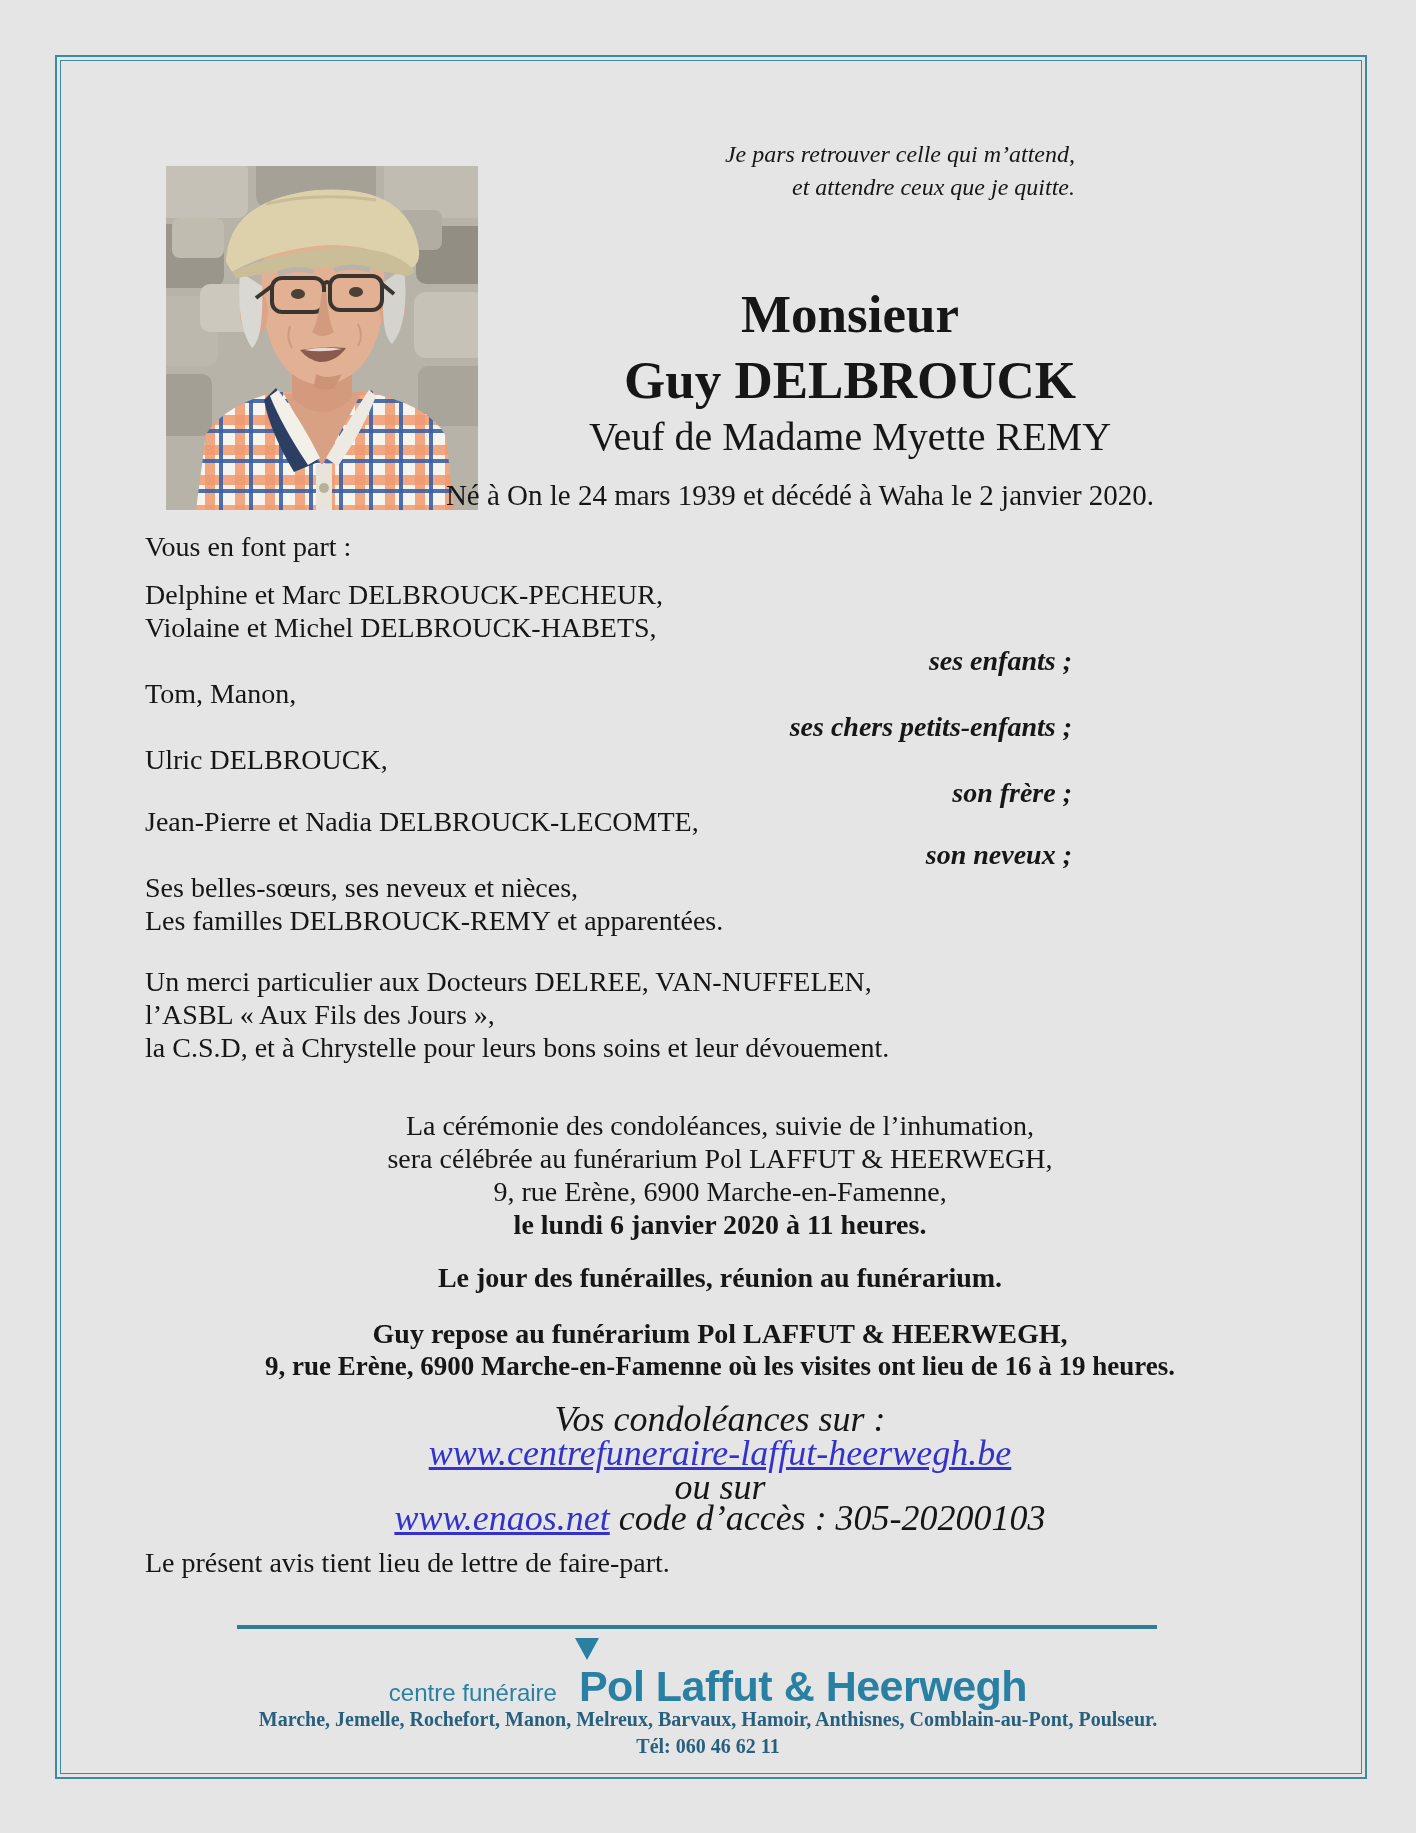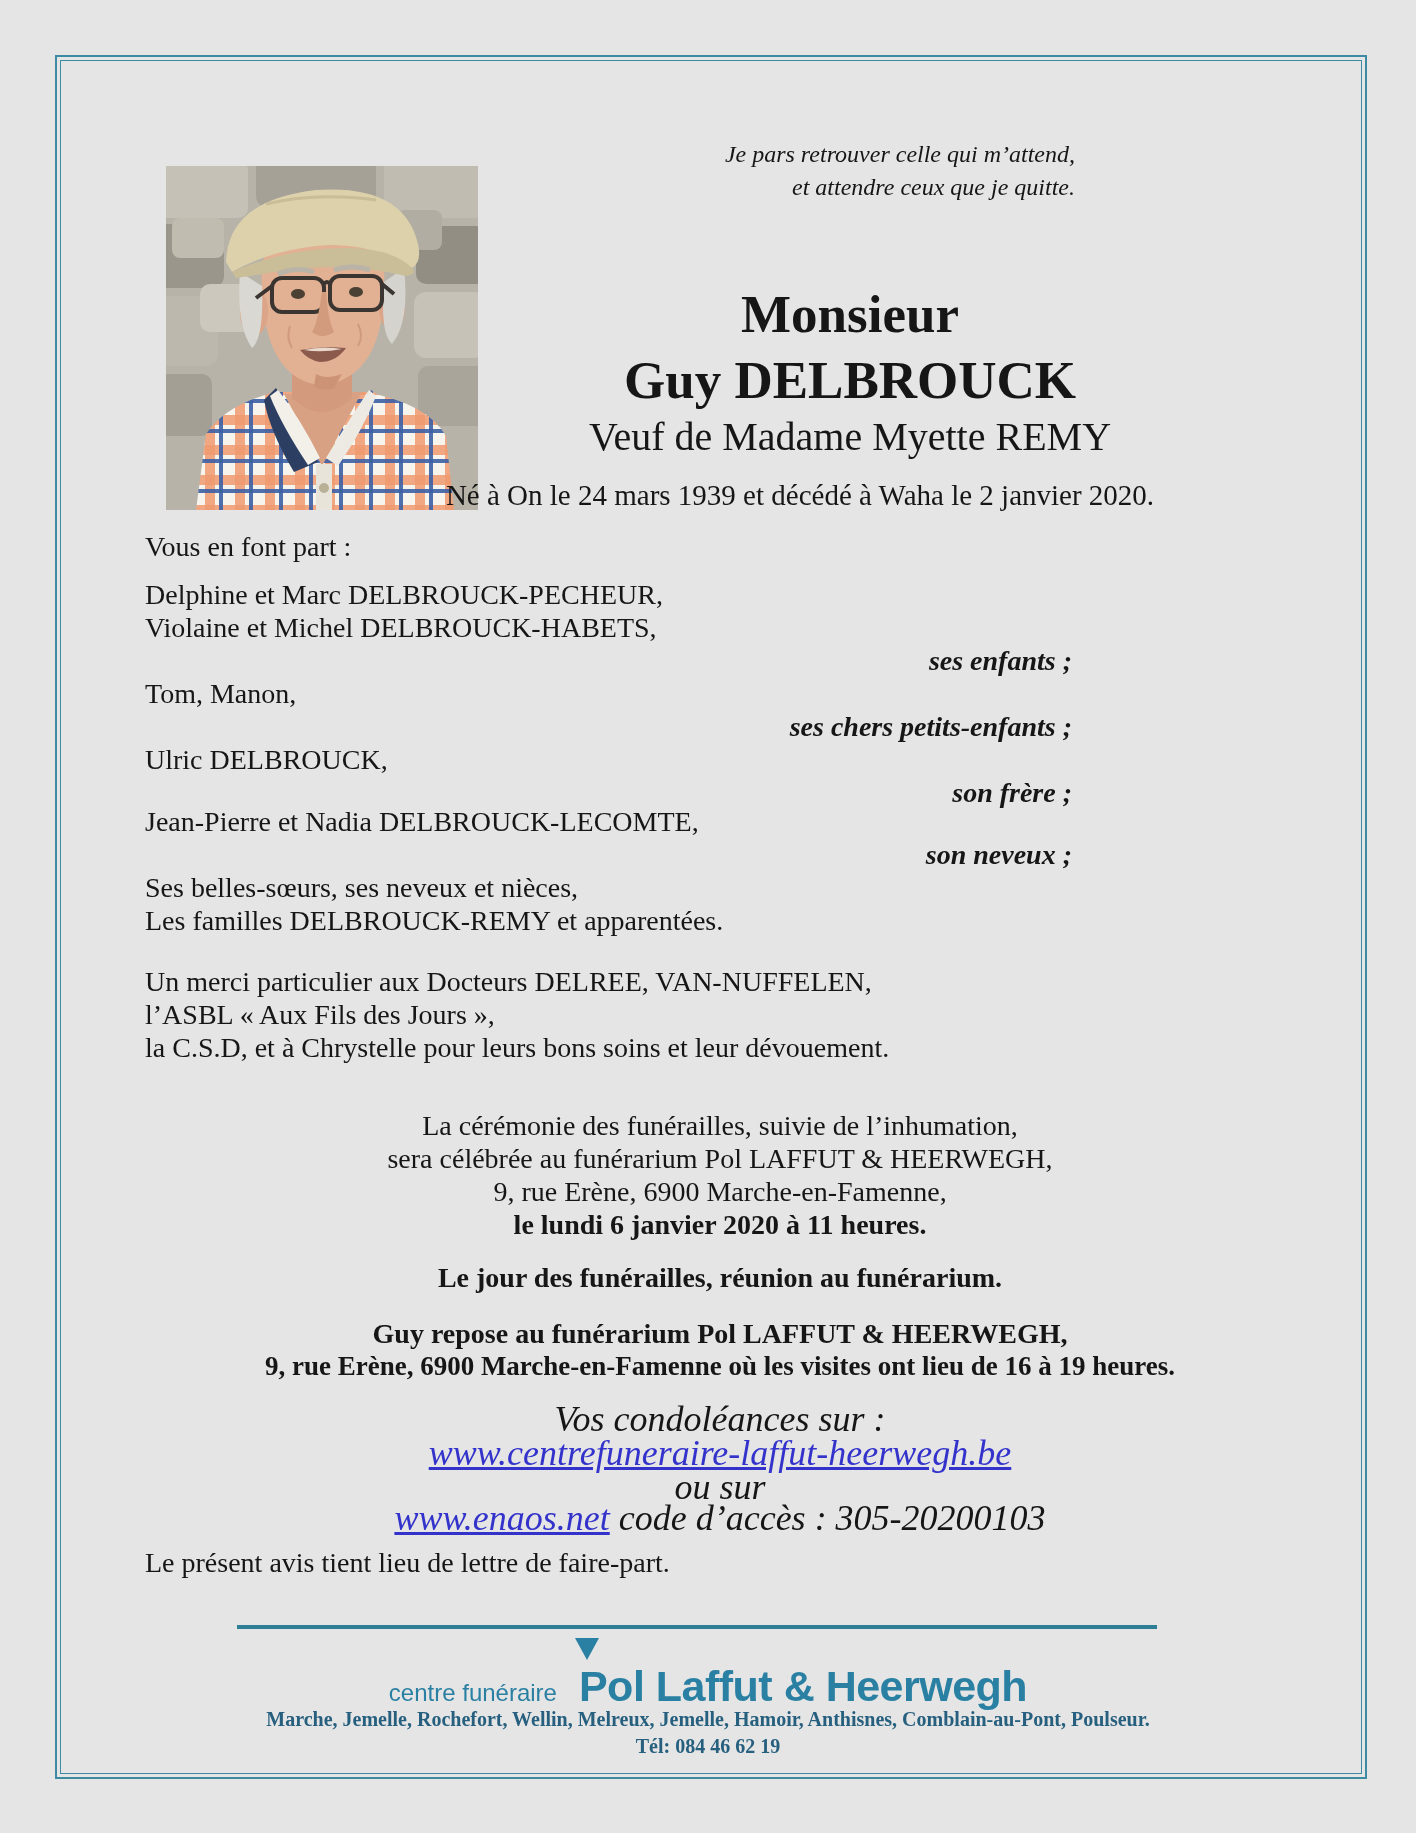--- a/index.html
+++ b/index.html
@@ -142,21 +142,21 @@
   <div class="abs bodyline" style="top:806px;">Jean-Pierre et Nadia DELBROUCK-LECOMTE,</div>
   <div class="abs relation" style="top:839px;">son neveux ;</div>
 
   <div class="abs bodyline" style="top:872px;">Ses belles-sœurs, ses neveux et nièces,</div>
   <div class="abs bodyline" style="top:966px;">Un merci particulier aux Docteurs DELREE, VAN-NUFFELEN,</div>
 
   <div class="abs bodyline" style="top:905px;">Les familles DELBROUCK-REMY et apparentées.</div>
   <div class="abs bodyline" style="top:999px;">l’ASBL « Aux Fils des Jours »,</div>
   <div class="abs bodyline" style="top:1032px;">la C.S.D, et à Chrystelle pour leurs bons soins et leur dévouement.</div>
 
-  <div class="abs centerblock" style="top:1110px;">La cérémonie des funérailles, suivie de l’inhumation,</div>
+  <div class="abs centerblock" style="top:1110px;">La cérémonie des condoléances, suivie de l’inhumation,</div>
   <div class="abs centerblock" style="top:1143px;">sera célébrée au funérarium Pol LAFFUT &amp; HEERWEGH,</div>
   <div class="abs centerblock" style="top:1176px;">9, rue Erène, 6900 Marche-en-Famenne,</div>
   <div class="abs centerblock bold" style="top:1209px;">le lundi 6 janvier 2020 à 11 heures.</div>
 
   <div class="abs centerblock bold" style="top:1262px;">Le jour des funérailles, réunion au funérarium.</div>
 
   <div class="abs centerblock bold" style="top:1318px;">Guy repose au funérarium Pol LAFFUT &amp; HEERWEGH,</div>
   <div class="abs centerblock bold" style="top:1351px;font-size:27px;">9, rue Erène, 6900 Marche-en-Famenne où les visites ont lieu de 16 à 19 heures.</div>
 
   <div class="abs centerblock linkline" style="top:1398px;">Vos condoléances sur :</div>
@@ -176,16 +176,16 @@
   <div class="abs logo-row">
     <span class="brand-small">centre funéraire</span>
     <span class="brand-name">
       <svg class="brand-tri" viewBox="0 0 24 22">
         <polygon points="0,0 24,0 12,22" fill="#2a80a3"></polygon>
       </svg>
       <span>Pol Laffut &amp; Heerwegh</span>
     </span>
   </div>
 
-  <div class="abs cities">Marche, Jemelle, Rochefort, Wellin, Melreux, Jemelle, Hamoir, Anthisnes, Comblain-au-Pont, Poulseur.</div>
-  <div class="abs tel">Tél: 084 46 62 19</div>
+  <div class="abs cities">Marche, Jemelle, Rochefort, Manon, Melreux, Barvaux, Hamoir, Anthisnes, Comblain-au-Pont, Poulseur.</div>
+  <div class="abs tel">Tél: 060 46 62 11</div>
 
 </div>
 
 </body></html>

